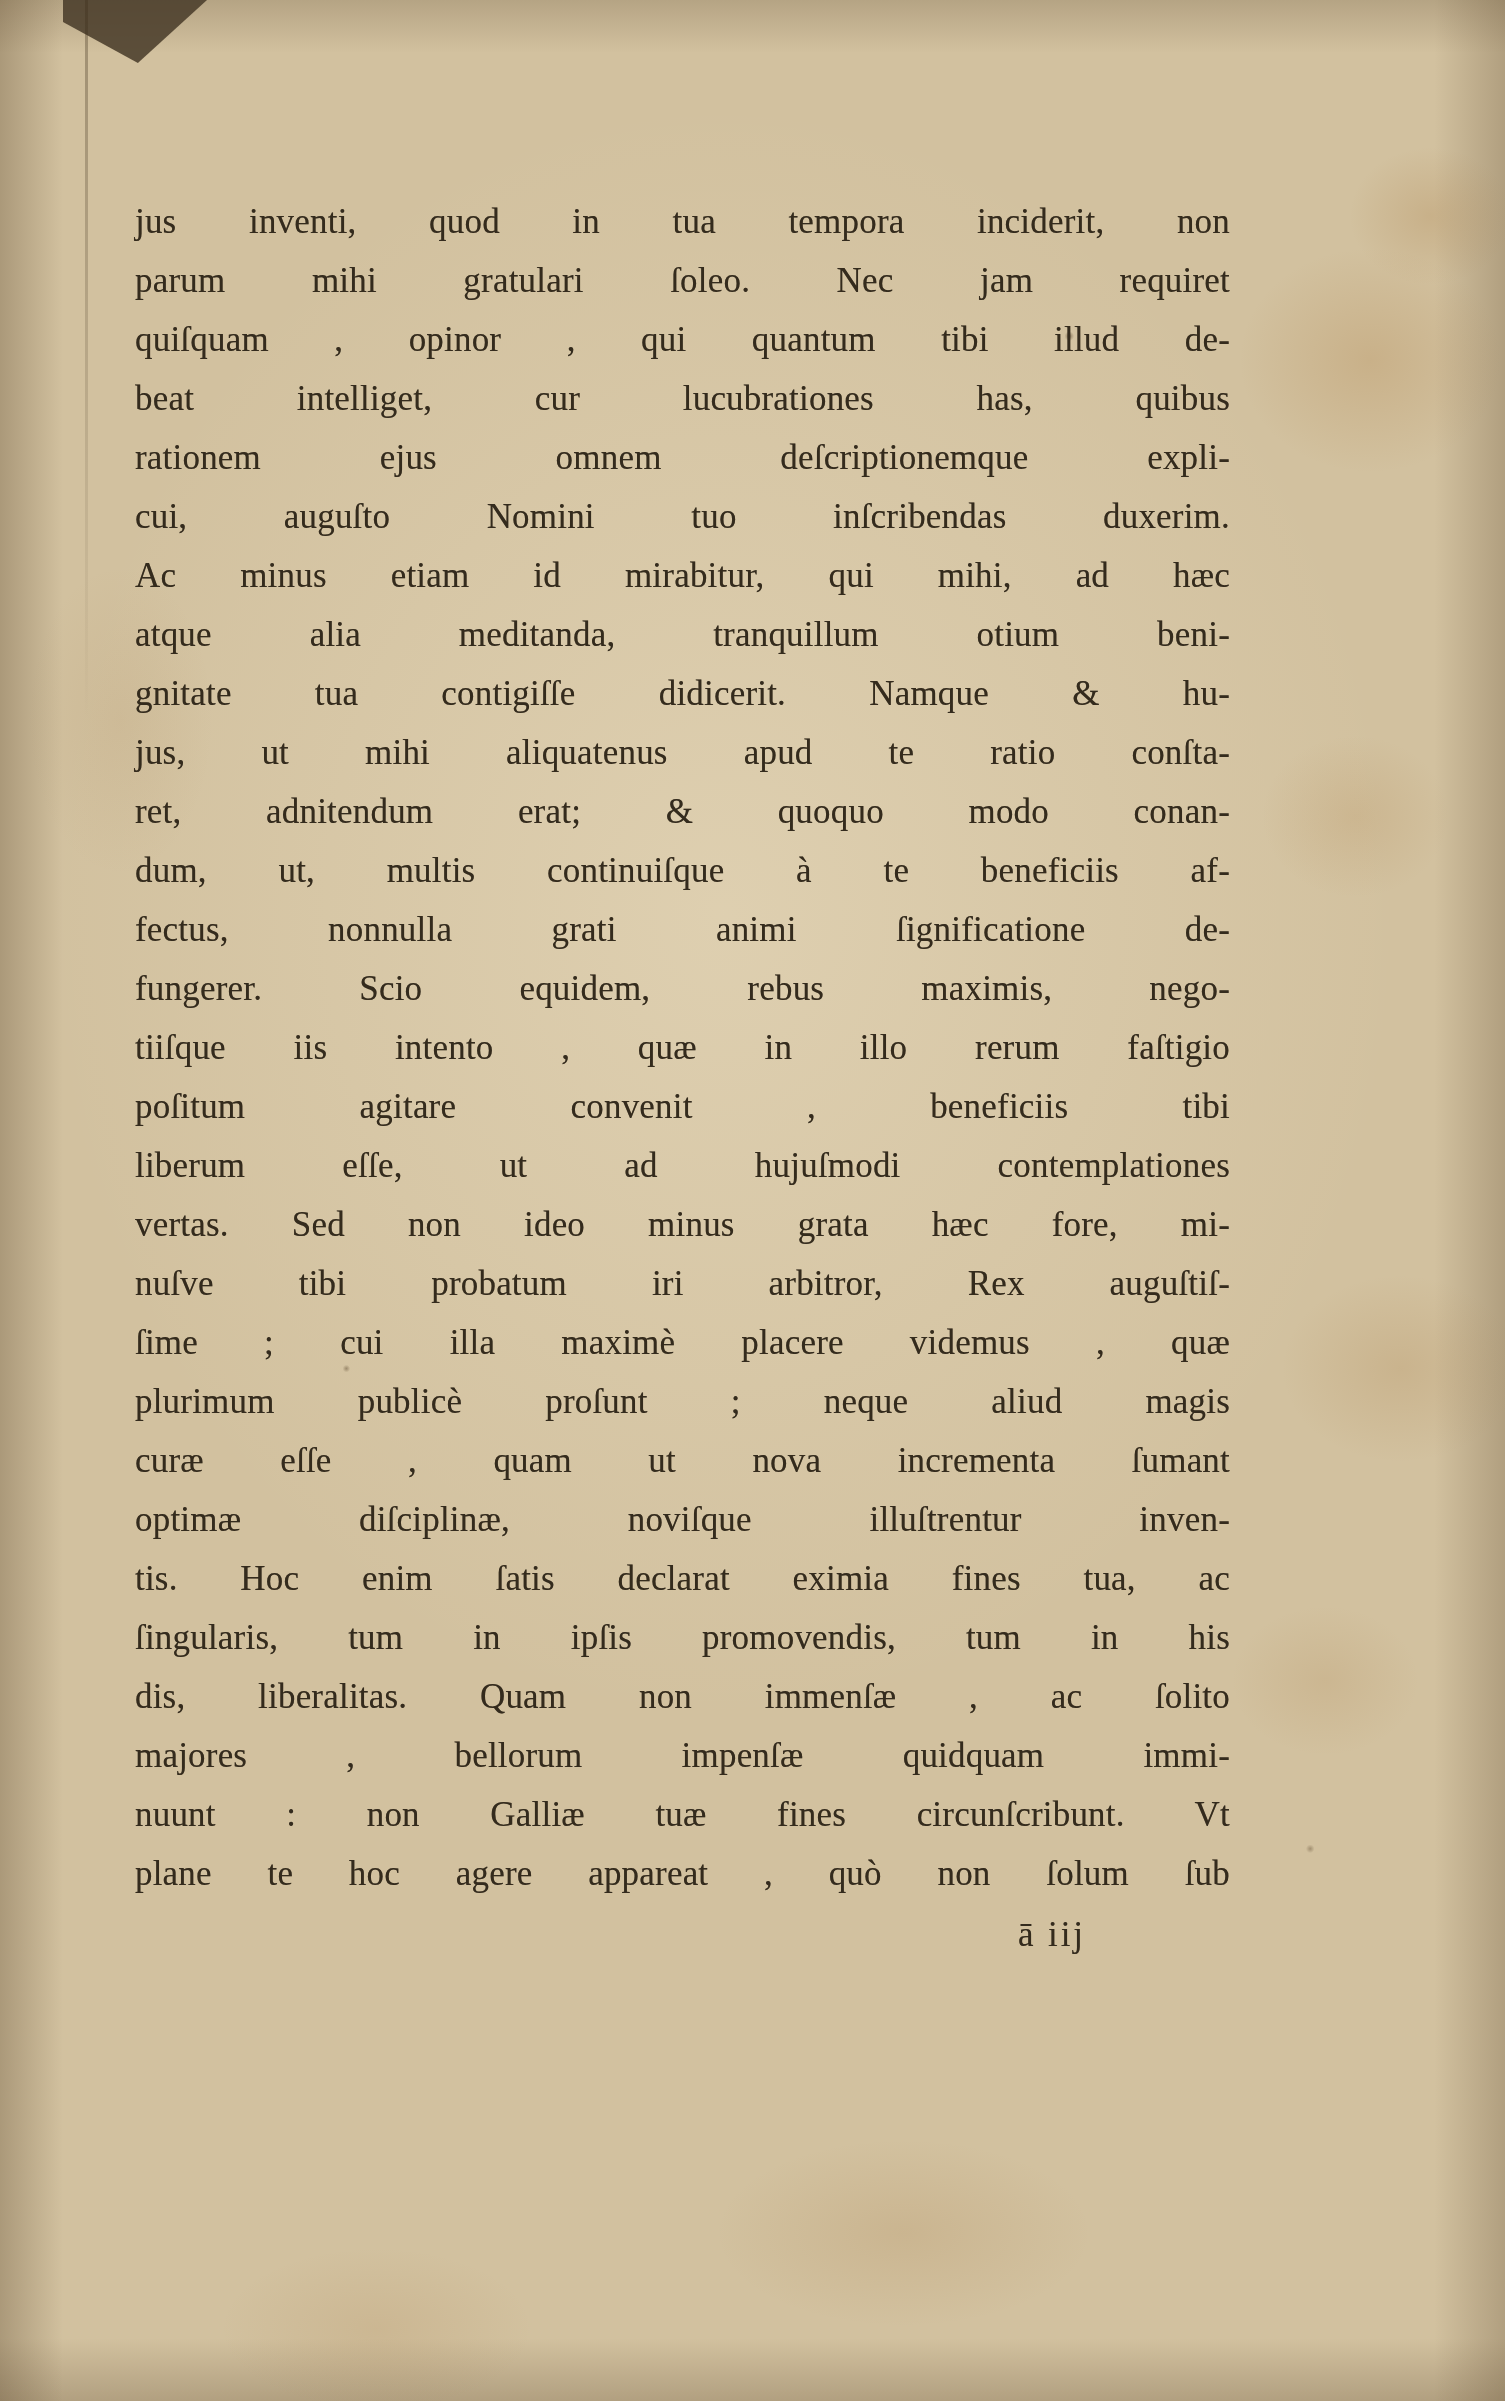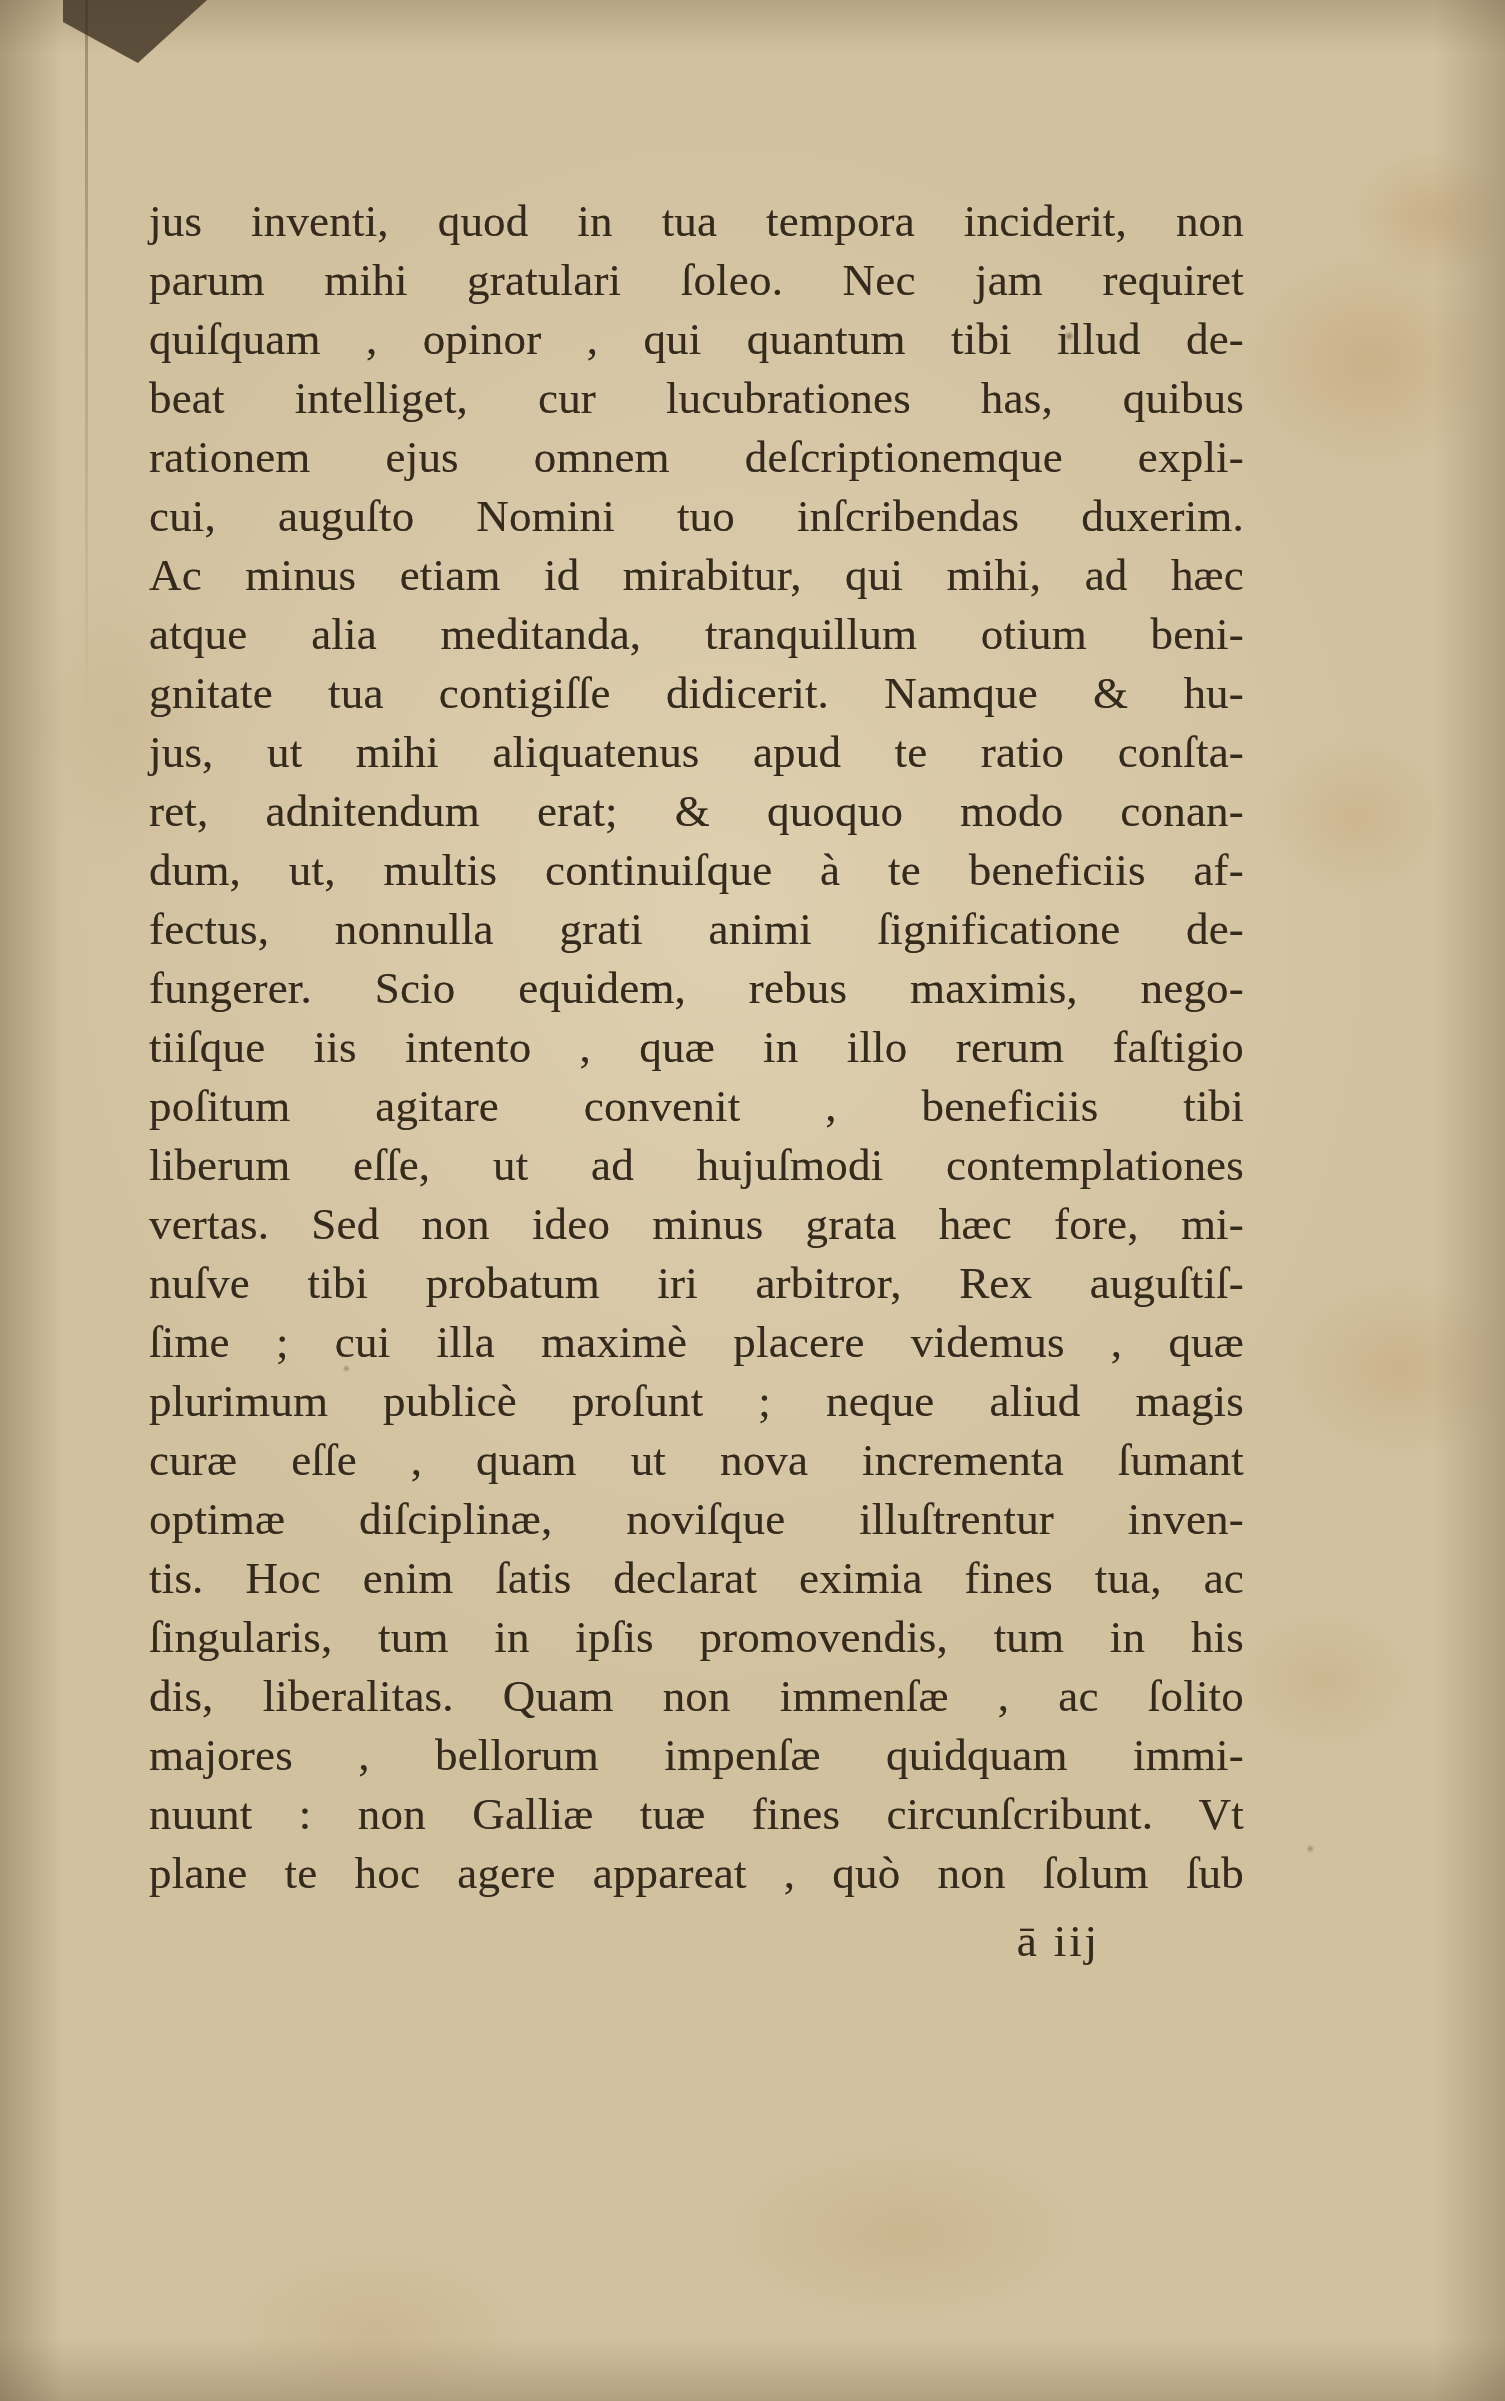--- a/index.html
+++ b/index.html
@@ -57,35 +57,35 @@
   .crease{
     position:absolute;
     top:0;
     left:85px;
     width:2.9px;
     height:721px;
     background:linear-gradient(180deg, rgba(60,45,25,0.35), rgba(60,45,25,0));
   }
   .text-block{
     position:absolute;
-    left:149px;
+    left:135px;
     top:192px;
     width:1095px;
-    font-size:45px;
+    font-size:35px;
     line-height:59px;
     letter-spacing:0.2px;
     text-shadow:0 0 0.5px rgba(52,43,29,0.45);
   }
   .line{
     text-align:justify;
     text-align-last:justify;
     white-space:nowrap;
   }
   .signature{
-    margin-top:9px;
+    margin-top:2px;
     text-align:right;
     padding-right:144px;
     letter-spacing:2.9px;
   }
 </style>
 </head>
 <body>
 
 <div class="page">
   <div class="corner-tl"></div>

